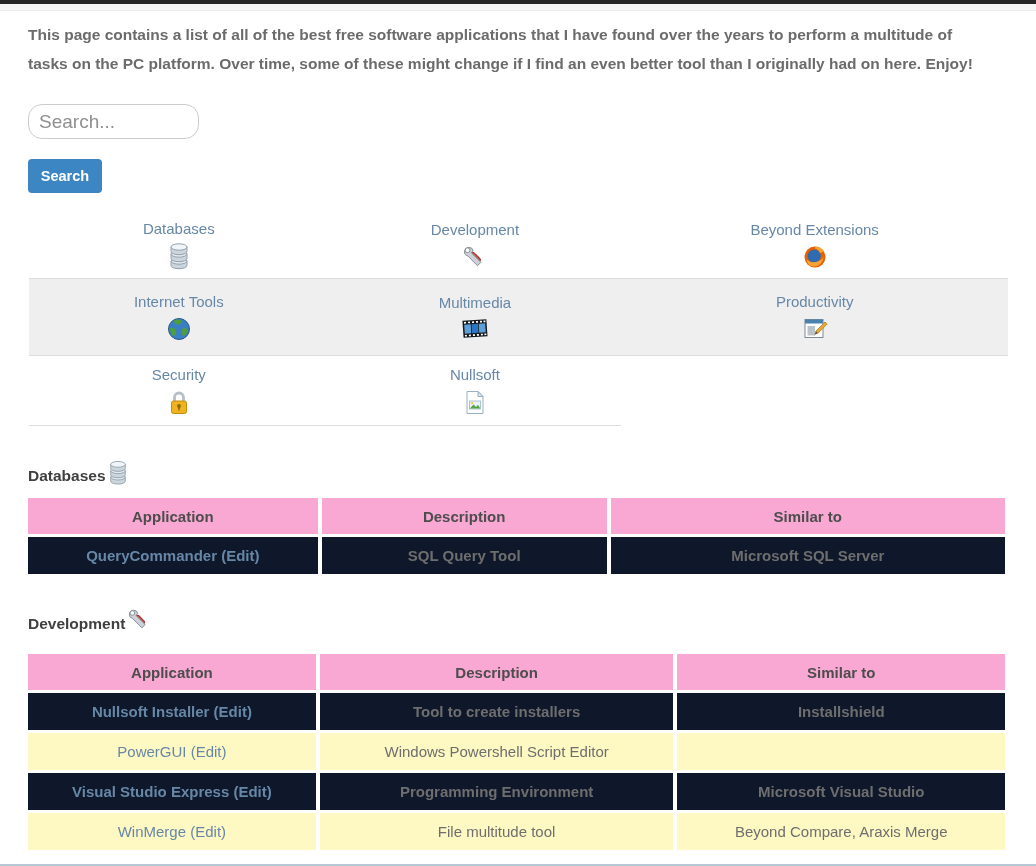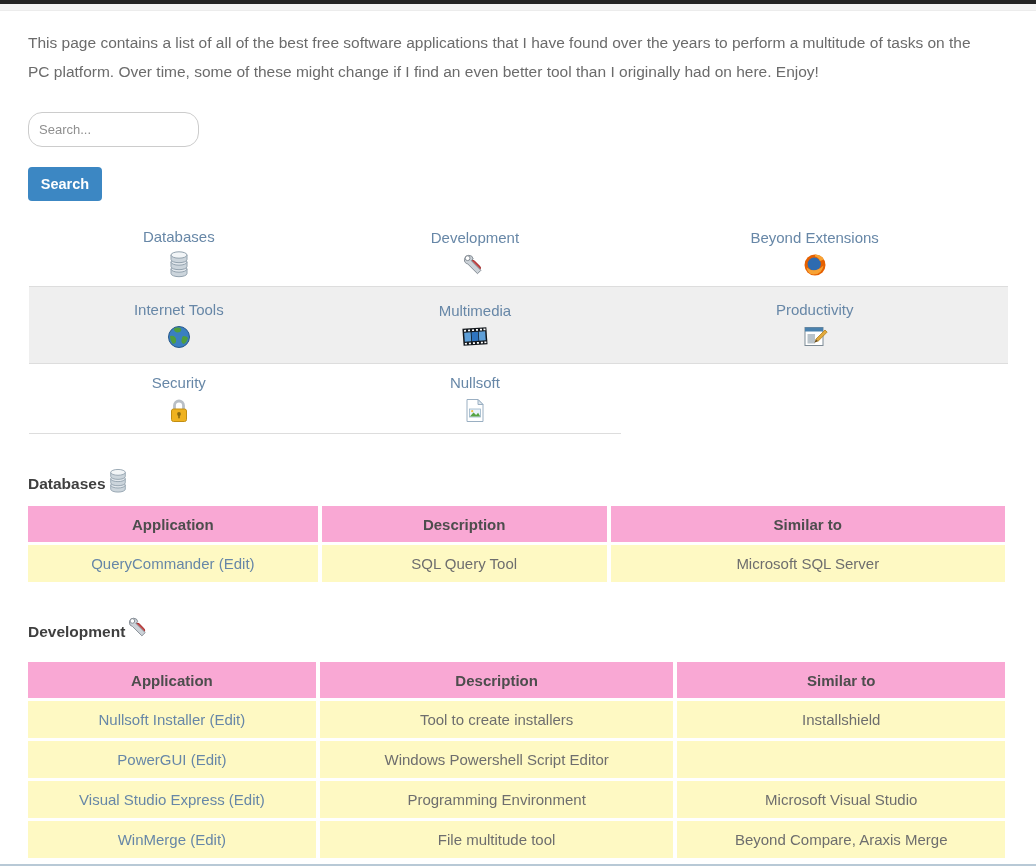--- a/index.html
+++ b/index.html
@@ -9,35 +9,36 @@
     position: relative;
     width: 1036px; height: 866px;
     background: #fff;
     overflow: hidden;
   }
   .topbar { height: 4px; background: #262626; }
   .topstrip { height: 7px; background: #f6f6f6; border-bottom: 1px solid #ececec; }
   .content { padding: 0 28px; }
 
   .intro {
-    margin-top: 18px;
+    margin-top: 10px;
     width: 966px;
     font-size: 15.5px;
     line-height: 28.5px;
     color: #6b6b6b;
+    font-weight: bold;
   }
 
   .search-input {
     display: block;
     margin-top: 26px;
     width: 171px; height: 35px;
     border: 1px solid #cccccc;
     border-radius: 14px;
     padding: 9px 10px;
-    font-size: 13px;
+    font-size: 19px;
     color: #555;
     font-family: "Liberation Sans", sans-serif;
     outline: none;
   }
   .search-input::placeholder { color: #8f8f8f; opacity: 1; }
   .search-btn {
     display: block;
     margin-top: 20px;
     width: 74px; height: 34px;
     background: #3c87c3;
@@ -110,21 +111,21 @@
     text-align: center;
     vertical-align: middle;
   }
   .data-table td {
     font-size: 15px;
     color: #6e6e6e;
     height: 37px;
     text-align: center;
     vertical-align: middle;
   }
-  .data-table tr.row-odd  td { background: #fef9c3; }
+  .data-table tr.row-odd  td { background: #0f172a; font-weight: bold; }
   .data-table tr.row-even td { background: #fef9c3; }
   .cell-link { color: #6787a7; text-decoration: none; }
 
   .db-col-1 { width: 29.9%; } .db-col-2 { width: 29.4%; } .db-col-3 { width: 40.7%; }
   .dev-col-1 { width: 29.7%; } .dev-col-2 { width: 36.5%; } .dev-col-3 { width: 33.8%; }
 
   .bottom-edge {
     position: absolute;
     left: 0; bottom: 0;
     width: 100%; height: 2px;

